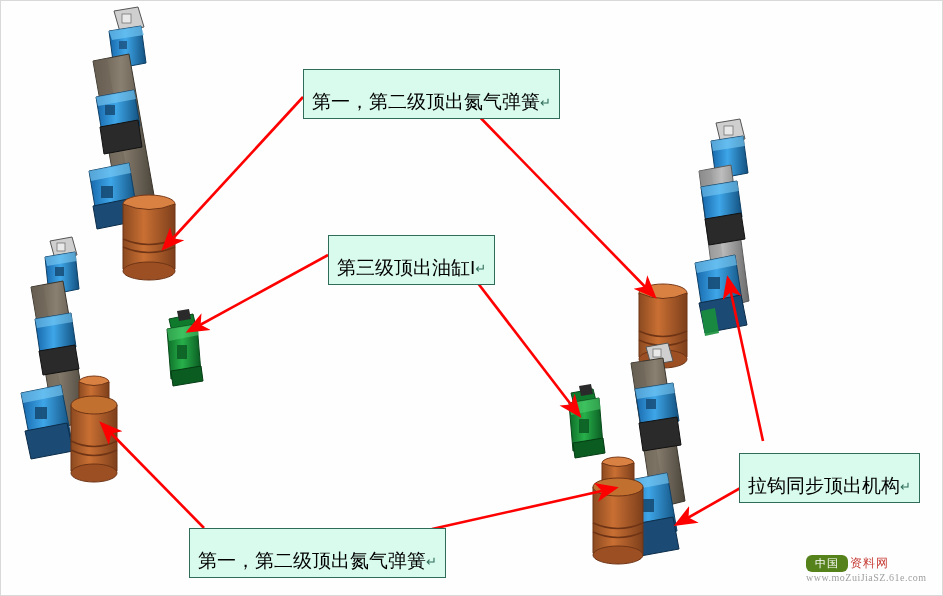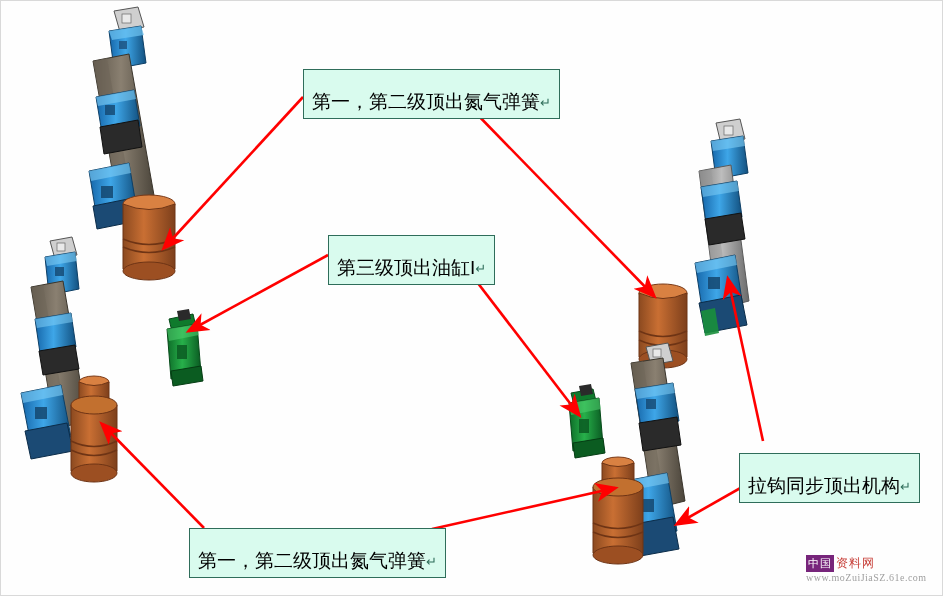--- a/index.html
+++ b/index.html
@@ -42,22 +42,22 @@
   }
   .wm .wm-top{
     font-size:12px;color:#c4342d;letter-spacing:1px;
     font-family:"DejaVu Sans","Liberation Sans",sans-serif;
   }
   .wm .wm-bot{
     font-size:10px;color:#9a9a9a;letter-spacing:.5px;
     font-family:Liberation Serif, serif;
   }
   .wm-badge{
-    display:inline-block;background:#701a75;color:#fff;
-    font-size:11px;padding:1px 2px;margin-right:2px;border-radius:0;
+    display:inline-block;background:#4d7c0f;color:#fff;
+    font-size:11px;padding:1px 9px;margin-right:2px;border-radius:6px;
   }
 </style>
 </head>
 <body>
 
 <div id="stage">
 
   <svg class="layer" viewBox="0 0 943 596">
     <defs>
       <linearGradient id="steelG" x1="0" y1="0" x2="1" y2="0">

